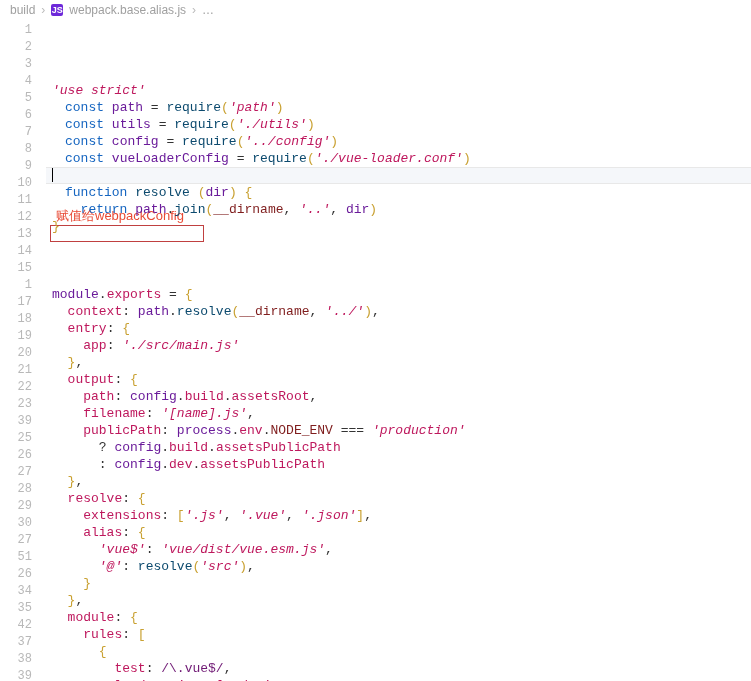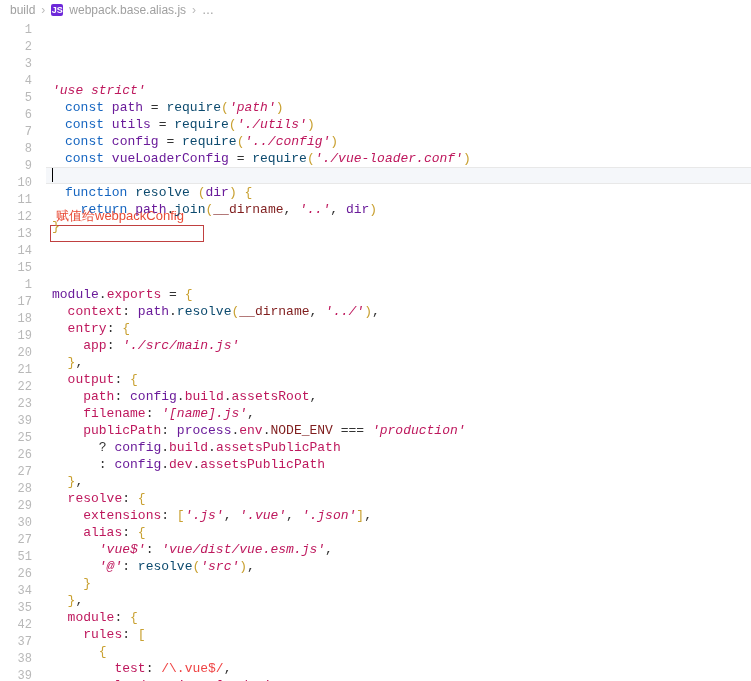--- a/index.html
+++ b/index.html
@@ -88,21 +88,21 @@
   .tok-str { color: #be185d; font-style: italic; }
   .tok-kw  { color: #1565c0; margin-left: 13px; }
   .tok-def { color: #6a1b9a; }
   .tok-fn  { color: #0c4a6e; }
   .tok-var { color: #6a1b9a; }
   .tok-op  { color: #333; }
   .tok-br  { color: #c9a132; }
   .tok-p   { color: #333; }
   .tok-prop{ color: #be185d; }
   .tok-c   { color: #7f1d1d; }
-  .tok-re  { color: #ef4444; text-align: center; }
+  .tok-re  { color: #701a75; text-align: center; }
 </style>
 </head>
 <body>
 
 <div class="breadcrumb">
   <span>build</span>
   <span class="sep">›</span>
   <span class="file-icon">JS</span>
   <span>webpack.base.alias.js</span>
   <span class="sep">›</span>

